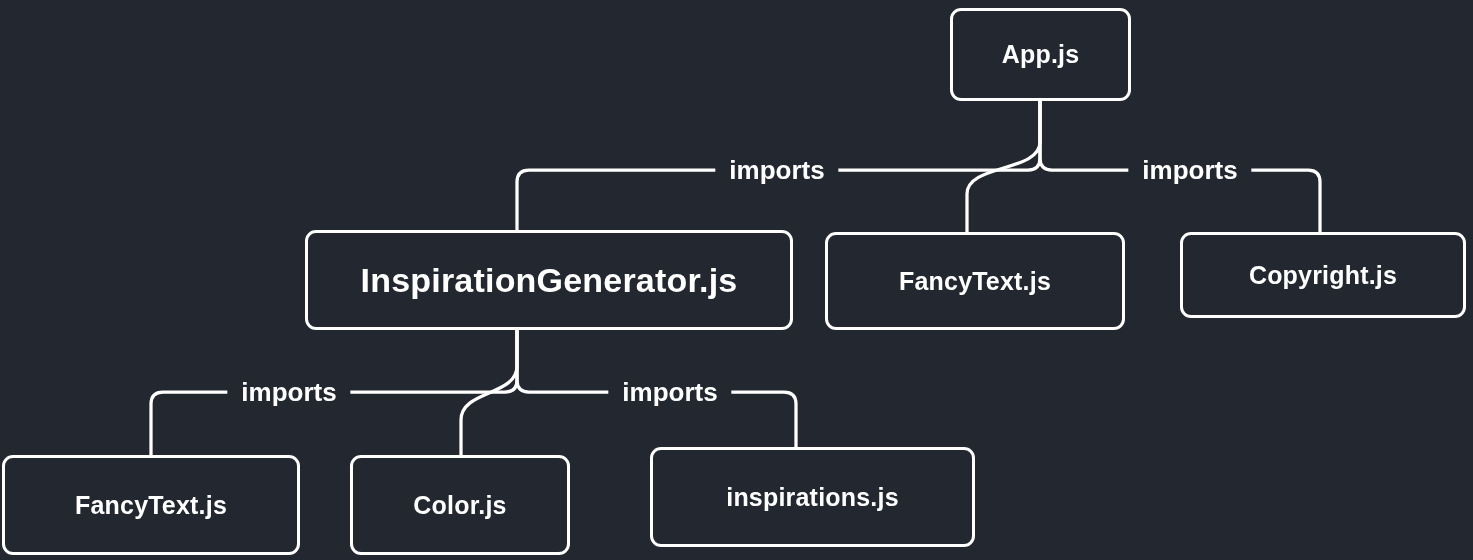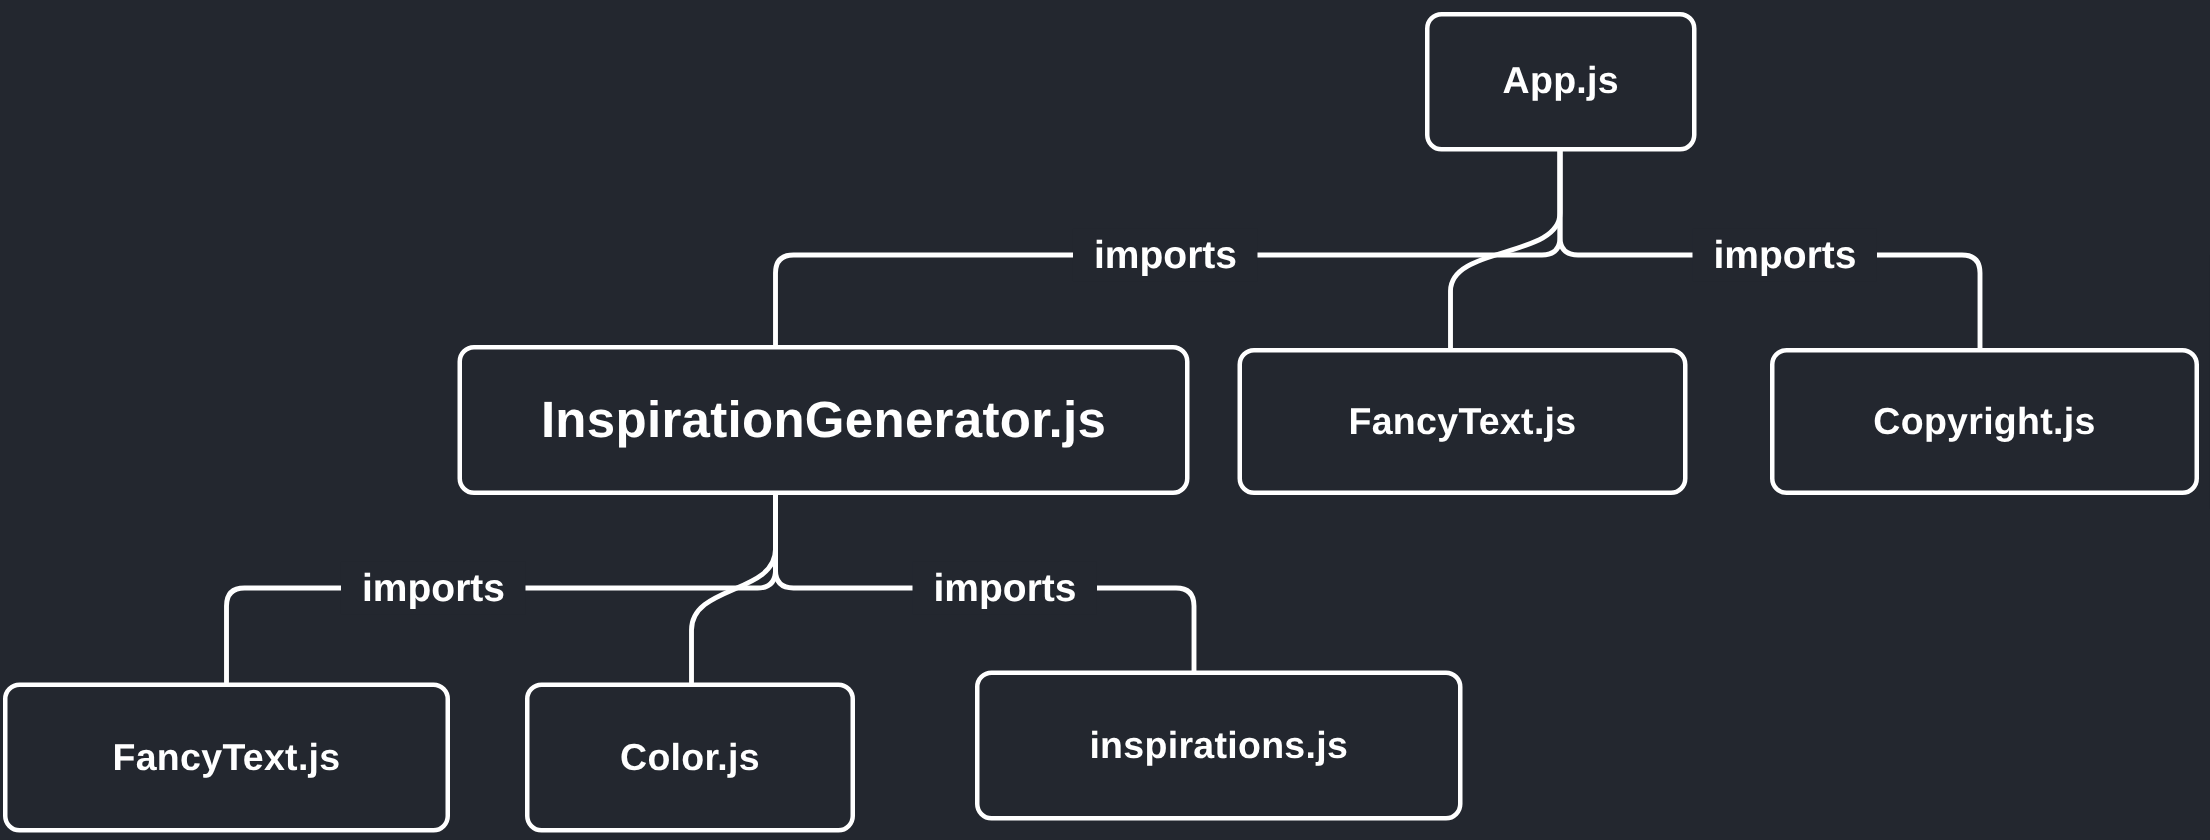--- a/index.html
+++ b/index.html
@@ -38,21 +38,21 @@
     border-radius: 11px;
     color: var(--text-color);
     font-size: 25px;
     font-weight: 600;
     letter-spacing: 0.2px;
     white-space: nowrap;
   }
   .node-app            { left: 950px;  top: 8px;   width: 181px; height: 93px; }
   .node-ig             { left: 278px;  top: 230px; width: 488px; height: 100px; font-size: 34px; margin-left: 27px; }
   .node-fancytext-top  { left: 825px;  top: 232px; width: 300px; height: 98px; }
-  .node-copyright      { left: 1180px; top: 232px; width: 286px; height: 98px; }
+  .node-copyright      { left: 1180px; top: 232px; width: 286px; height: 86px; }
   .node-fancytext-bot  { left: 2px;    top: 455px; width: 298px; height: 100px; }
   .node-color          { left: 350px;  top: 455px; width: 220px; height: 100px; }
   .node-inspirations   { left: 650px;  top: 447px; width: 325px; height: 100px; text-align: center; }
   .edge-label {
     position: absolute;
     transform: translate(-50%, -50%);
     background: var(--background);
     color: var(--text-color);
     font-size: 26px;
     font-weight: 700;

